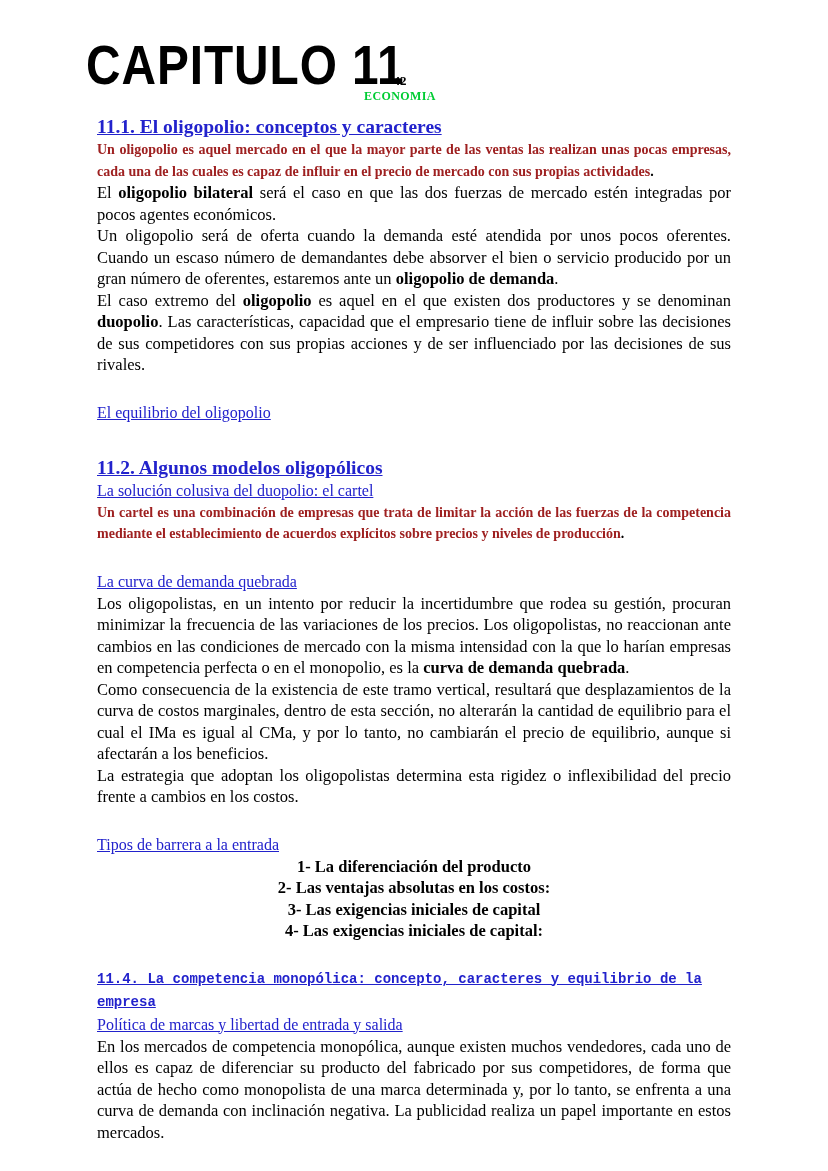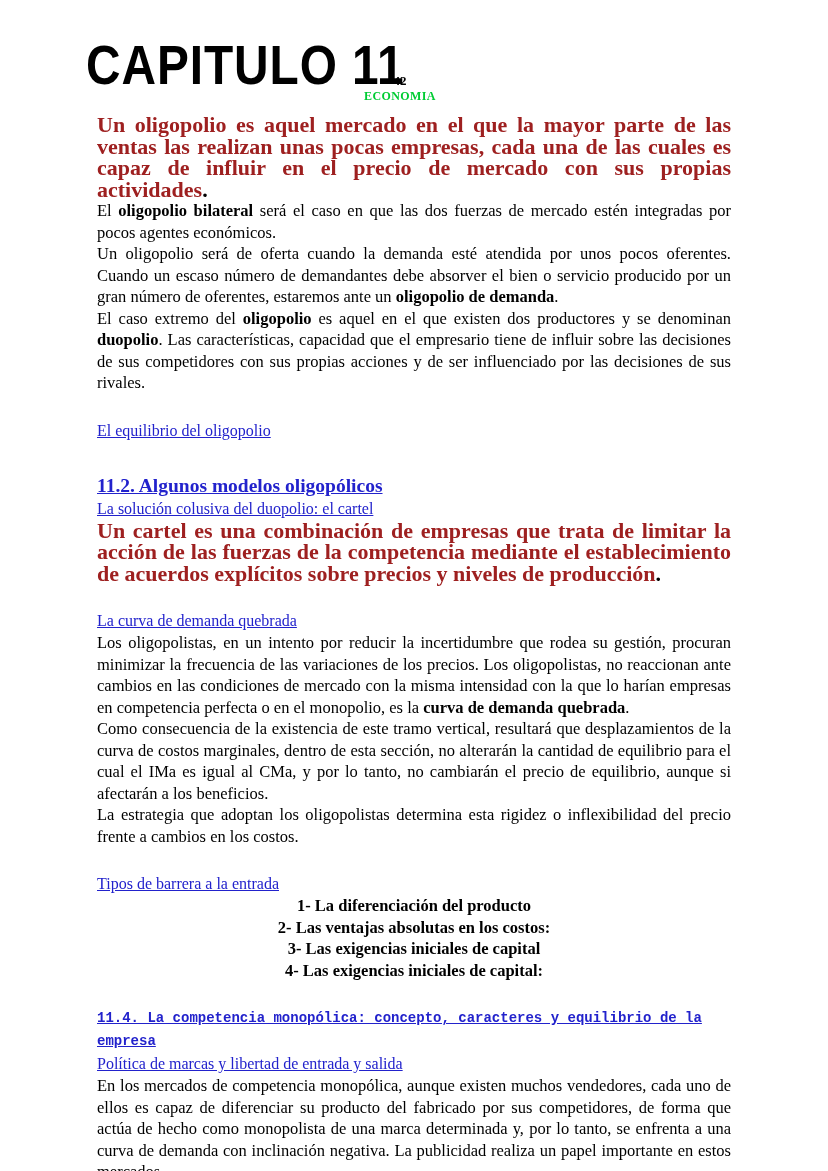--- a/index.html
+++ b/index.html
@@ -118,21 +118,21 @@
     line-height: 21.5px;
     text-align: justify;
     text-justify: inter-word;
     margin: 0;
     padding: 0;
     color: #000000;
     hyphens: none;
   }
 
   p.highlight {
-    font-size: 22px;
+    font-size: 14px;
     line-height: 21.5px;
     text-align: justify;
     font-weight: bold;
     color: #9e2020;
     margin: 0;
     padding: 0;
   }
   p.highlight .tail {
     color: #000000;
     font-weight: bold;
@@ -159,20 +159,21 @@
 
   <div class="header-band">
     <div class="chapter-title">CAPITULO 11</div>
     <div class="page-number">42</div>
     <div class="course-label">ECONOMIA</div>
   </div>
 
   <div class="content">
 
 
+    <h2 class="section-heading">11.1. El oligopolio: conceptos y caracteres</h2>
 
     <p class="highlight"><span>Un oligopolio es aquel mercado en el que la mayor parte de las ventas las realizan unas pocas empresas, cada una de las cuales es capaz de influir en el precio de mercado con sus propias actividades</span><span class="tail">.</span></p>
 
     <p class="body"><span>El </span><b>oligopolio bilateral</b><span> será el caso en que las dos fuerzas de mercado estén integradas por pocos agentes económicos.</span></p>
 
     <p class="body"><span>Un oligopolio será de oferta cuando la demanda esté atendida por unos pocos oferentes. Cuando un escaso número de  demandantes debe absorver el bien o servicio producido por un gran número de oferentes, estaremos ante un </span><b>oligopolio de demanda</b><span>.</span></p>
 
     <p class="body"><span>El caso extremo del </span><b>oligopolio</b><span> es aquel en el que existen dos productores y se denominan </span><b>duopolio</b><span>. Las características, capacidad que el empresario tiene de influir sobre las decisiones de sus competidores con sus propias acciones y de ser influenciado por las decisiones de sus rivales.</span></p>
 
     <div class="gap-l"></div>

